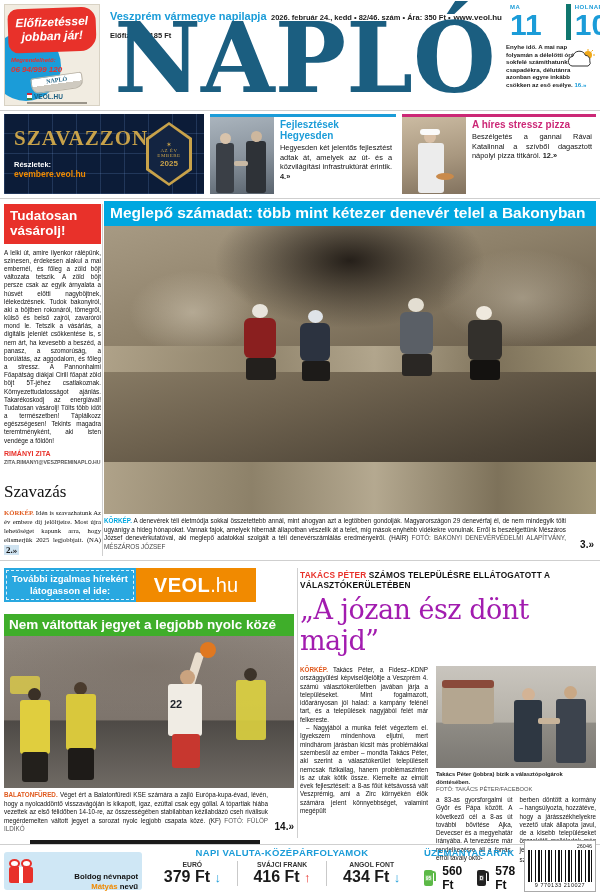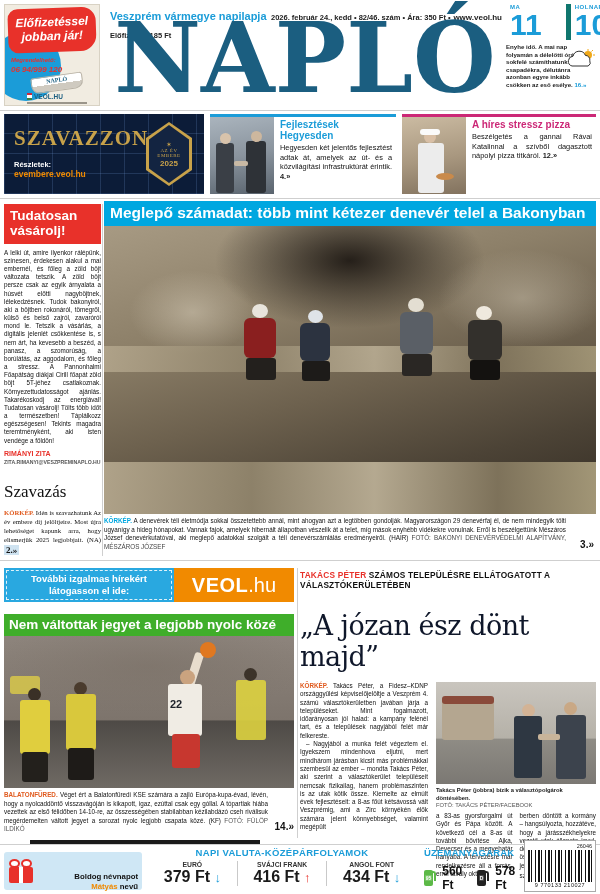--- a/index.html
+++ b/index.html
@@ -101,42 +101,42 @@
       radial-gradient(90px 60px at 18% 30%, rgba(210,200,180,.55), transparent 70%),
       radial-gradient(120px 70px at 85% 25%, rgba(200,190,170,.5), transparent 70%),
       radial-gradient(180px 90px at 50% 12%, rgba(25,20,16,.9), transparent 75%),
       linear-gradient(165deg,#a79a83 0%, #8d8069 30%, #6d614e 55%, #4c4336 78%, #332c23 100%); }
   .rock-band { position:absolute; left:0; right:0; height:26px;
     background:linear-gradient(90deg,#b7aa90, #93876e 30%, #c0b49a 55%, #84785f 80%, #ada17f); opacity:.8; }
   .main-caption { margin-top:3px; font-size:6.3px; line-height:1.35; text-align:justify; color:#111; position:relative; padding-right:30px; }
   .main-caption .credit { color:#444; }
   .main-caption .pg-big { position:absolute; right:2px; bottom:0; font-size:10px; font-weight:bold; }
   
-  .veol-banner { position:absolute; left:4px; top:568px; width:290px; height:34px; display:flex; }
+  .veol-banner { position:absolute; left:4px; top:568px; width:252px; height:34px; display:flex; }
   .veol-left { flex:1; background:#29a8e0; position:relative; display:flex; flex-direction:column;
     align-items:center; justify-content:center; color:#fff; font-weight:bold; font-size:9.5px; line-height:1.25; }
   .veol-left::after { content:""; position:absolute; inset:2px; border:1px dashed rgba(255,255,255,.85); }
   .veol-right { width:120px; background:#f18a00; display:flex; align-items:center; justify-content:center;
     color:#fff; font-size:20px; }
   .veol-right b { font-weight:bold; letter-spacing:.5px; }
   
   .handball { position:absolute; left:4px; top:614px; width:290px; }
   .hb-head { background:#3fae2a; color:#fff; font-weight:bold; font-size:13.5px; padding:3px 5px 4px; }
   .hb-photo { position:relative; height:152px; overflow:hidden;
     background:
       radial-gradient(200px 60px at 50% 20%, rgba(120,110,100,.5), transparent 80%),
       linear-gradient(180deg,#8d847c 0%, #7d746c 55%, #4e4a46 56%, #6f6a64 100%); }
   .hb-caption { margin-top:3px; font-size:6.3px; line-height:1.35; text-align:justify; position:relative; padding-right:26px; }
   .hb-caption .pg-big { position:absolute; right:0; bottom:0; font-size:10px; font-weight:bold; }
   .black-bar { position:absolute; left:30px; top:840px; width:230px; height:4px; background:#1a1a1a; }
   
   .takacs { position:absolute; left:300px; top:570px; width:296px; }
   .tk-kicker { font-size:8.3px; font-weight:bold; letter-spacing:.2px; }
   .tk-kicker .name { color:#e8312a; }
-  .tk-head { font-family:"DejaVu Serif", serif; font-size:27px; color:#0f172a; margin-top:20px; letter-spacing:-.5px; }
+  .tk-head { font-family:"DejaVu Serif", serif; font-size:27px; color:#a21caf; margin-top:4px; letter-spacing:-.5px; }
   .tk-content { position:relative; margin-top:10px; height:262px; }
   .tk-col1 { position:absolute; left:0; top:0; width:128px; font-size:6.3px; line-height:1.32;
     text-align:justify; }
   .tk-col1 p + p { text-indent:6px; }
   .tk-photo { position:absolute; left:136px; top:0; width:160px; height:102px; overflow:hidden;
     background:linear-gradient(180deg,#c9c5be 0%, #b5b1a8 55%, #8f8c85 56%, #7b7873 100%); }
   .tk-caption { position:absolute; left:136px; top:105px; width:160px; font-size:5.8px; line-height:1.3; font-weight:bold; color:#222; }
   .tk-caption .credit { font-weight:normal; color:#555; }
   .tk-cols23 { position:absolute; left:136px; top:130px; width:160px; display:flex; gap:7px; }
   .tk-col { width:50%; font-size:6.3px; line-height:1.32; text-align:justify; }

